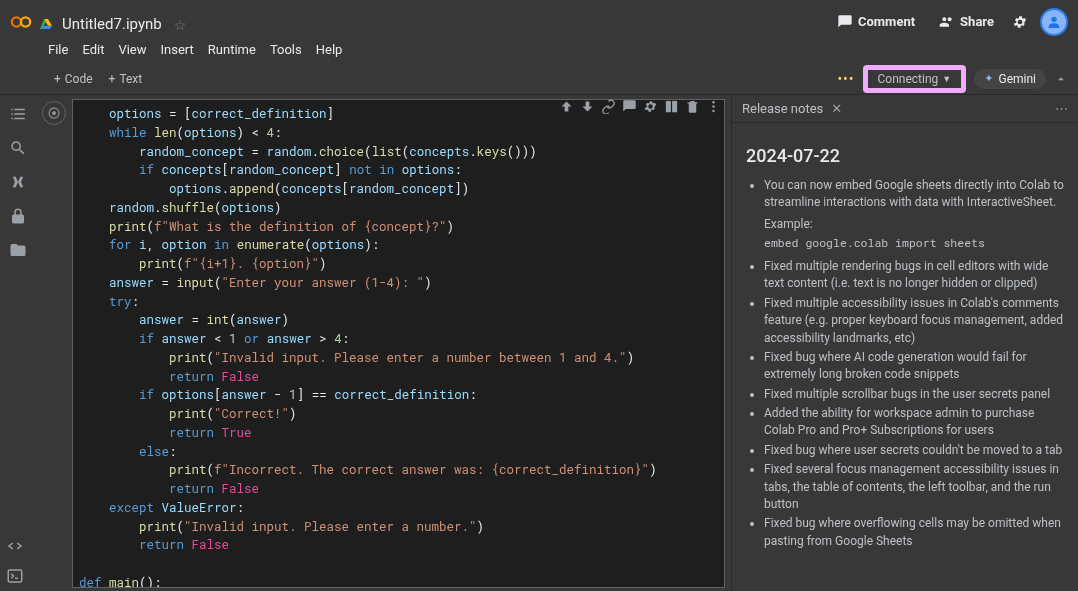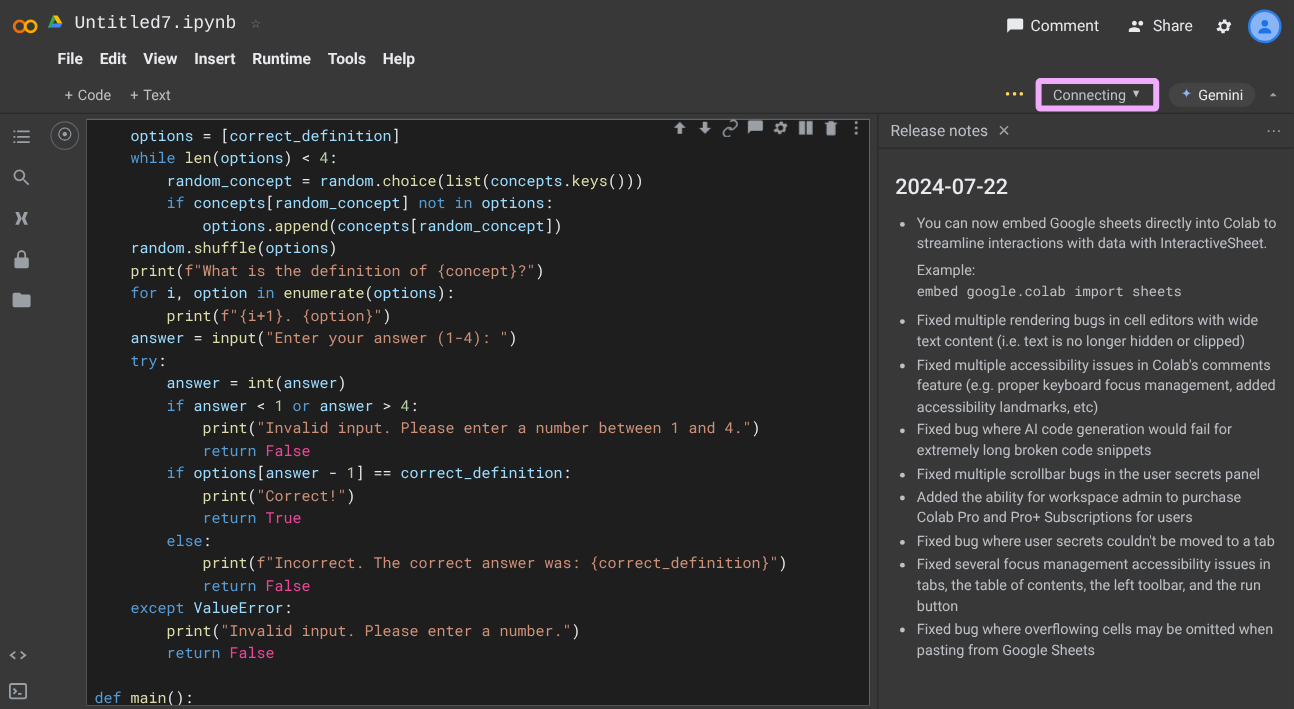--- a/index.html
+++ b/index.html
@@ -11,31 +11,31 @@
   width: 1078px;
   height: 591px;
   overflow: hidden;
 }
 .header {
   display: flex;
   align-items: center;
   padding: 4px 10px 0 10px;
   height: 40px;
 }
-.logo-wrap { display: flex; align-items: flex-start; gap: 6px; font-family: Liberation Mono, monospace; }
+.logo-wrap { display: flex; align-items: flex-end; gap: 6px; }
 .colab-logo { width: 22px; height: 22px; }
 .drive-logo { width: 16px; height: 16px; }
 .title { font-size: 15px; color: #e8eaed; margin-left: 2px; }
 .star { color: #80868b; margin-left: 6px; font-size: 14px; }
 .header-right { margin-left: auto; display: flex; align-items: center; gap: 12px; }
-.hdr-btn { display: flex; align-items: flex-end; gap: 5px; color: #e8eaed; font-size: 13px; cursor: pointer; padding: 4px 6px; }
+.hdr-btn { display: flex; align-items: flex-start; gap: 5px; color: #e8eaed; font-size: 13px; cursor: pointer; padding: 4px 6px; font-weight: bold; }
 .hdr-icon { width: 16px; height: 16px; fill: #e8eaed; }
 .avatar { width: 28px; height: 28px; border-radius: 50%; border: 2px solid #2b7de9; background: #8ab4f8; display: flex; align-items: center; justify-content: center; }
 .menubar { display: flex; gap: 14px; padding: 2px 10px 6px 48px; font-size: 13px; color: #e8eaed; }
-.menu-item { cursor: pointer; font-weight: bold; }
+.menu-item { cursor: pointer; }
 .toolbar { display: flex; align-items: center; padding: 4px 10px; border-bottom: 1px solid #2a2a2a; height: 32px; }
 .tb-btn { display: flex; align-items: center; gap: 4px; color: #bdc1c6; font-size: 12px; padding: 2px 8px; cursor: pointer; }
 .tb-right { margin-left: auto; display: flex; align-items: center; gap: 8px; }
 .dots { color: #fdd663; font-size: 14px; letter-spacing: 1px; }
 .connect-btn { color: #bdc1c6; font-size: 12px; padding: 2px 10px; border: 5px solid #f0abfc; border-radius: 4px; display: flex; align-items: center; gap: 4px; }
 .gemini-pill { background: #444; border-radius: 14px; padding: 3px 10px; display: flex; align-items: center; gap: 5px; font-size: 12px; color: #e8eaed; }
 .sparkle { color: #8ab4f8; font-size: 11px; }
 .main { display: flex; height: calc(591px - 40px - 22px - 32px); }
 .left-rail { width: 36px; display: flex; flex-direction: column; align-items: center; gap: 16px; padding-top: 10px; }
 .rail-icon { width: 18px; height: 18px; fill: #9aa0a6; cursor: pointer; }

